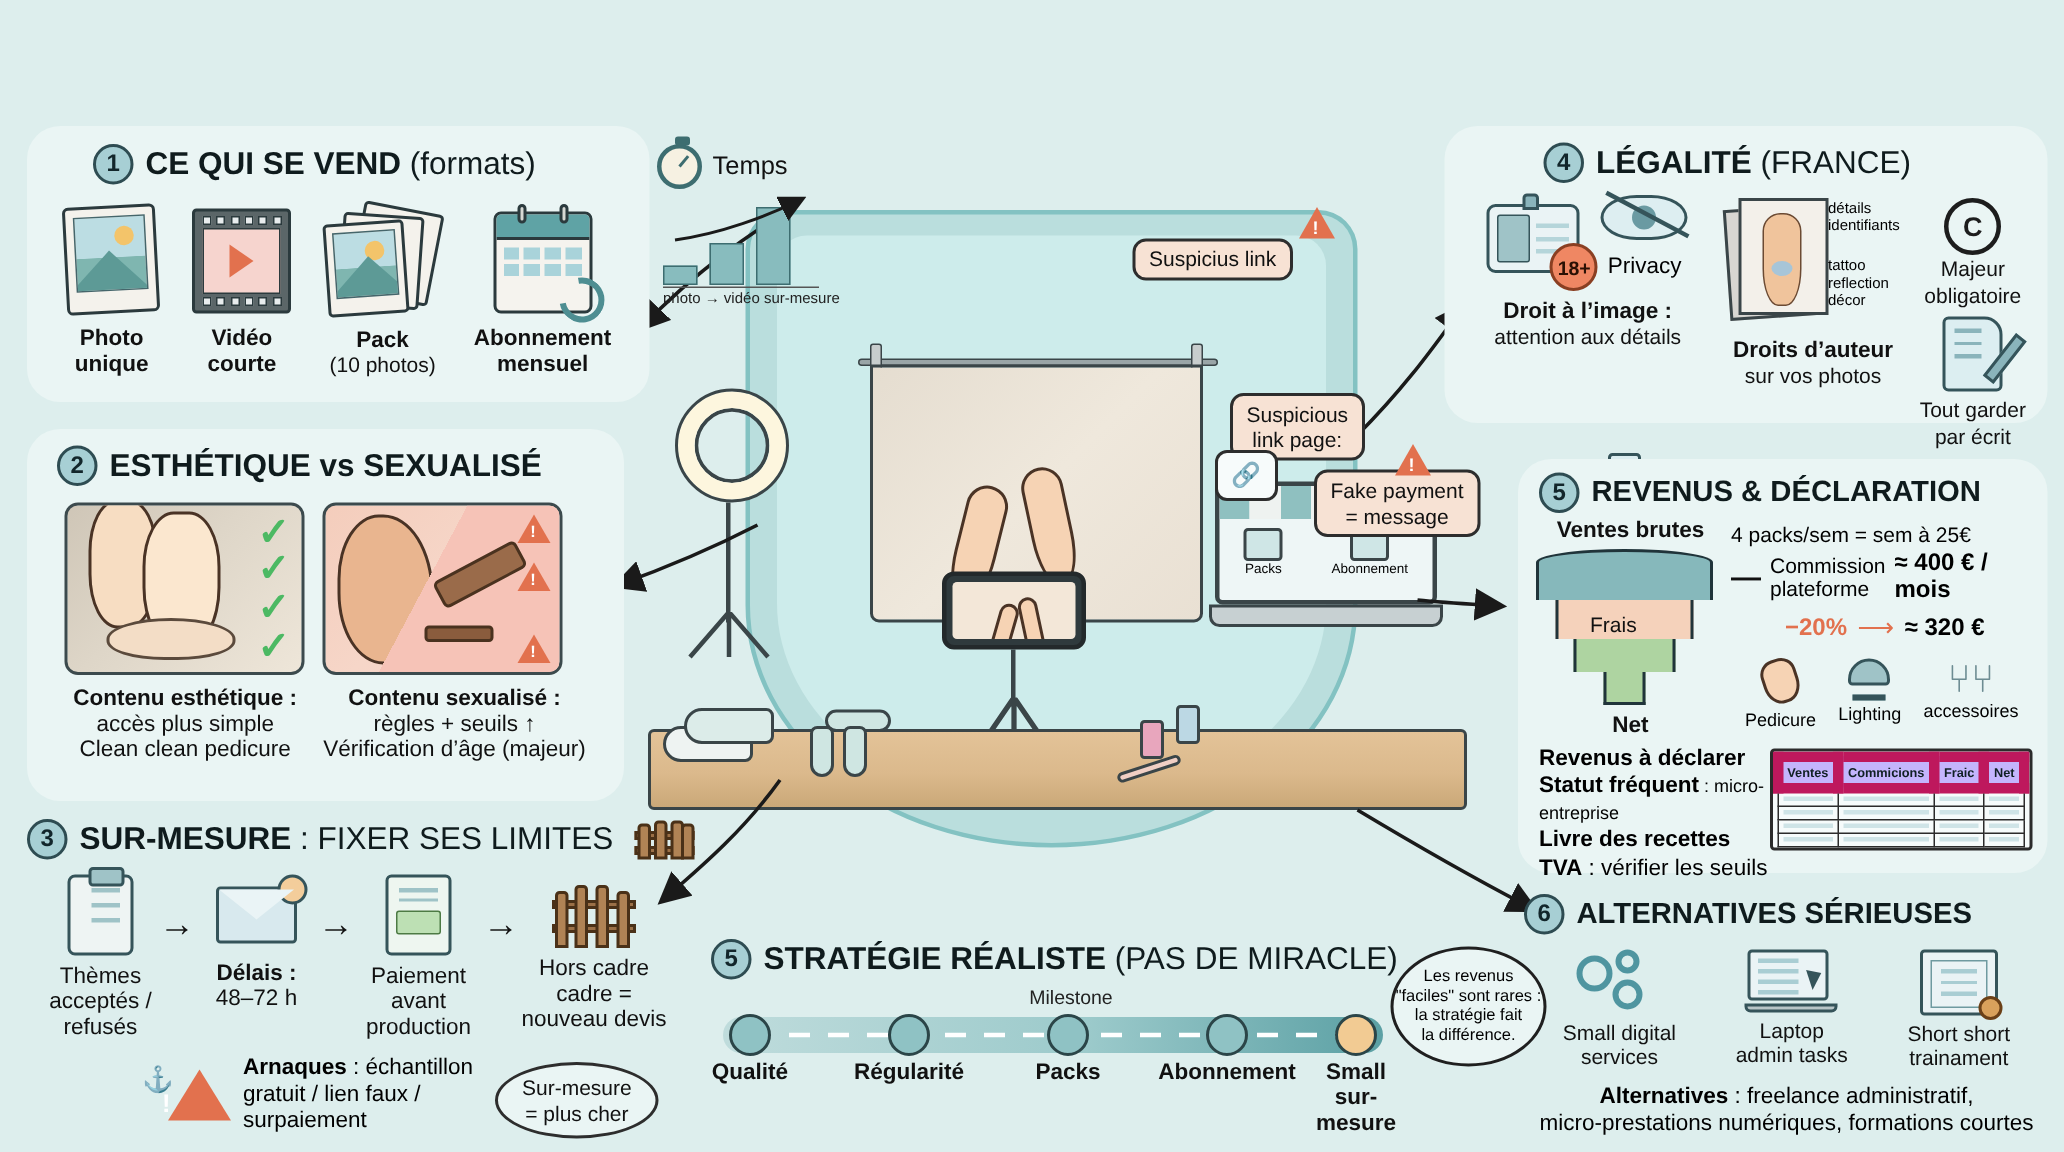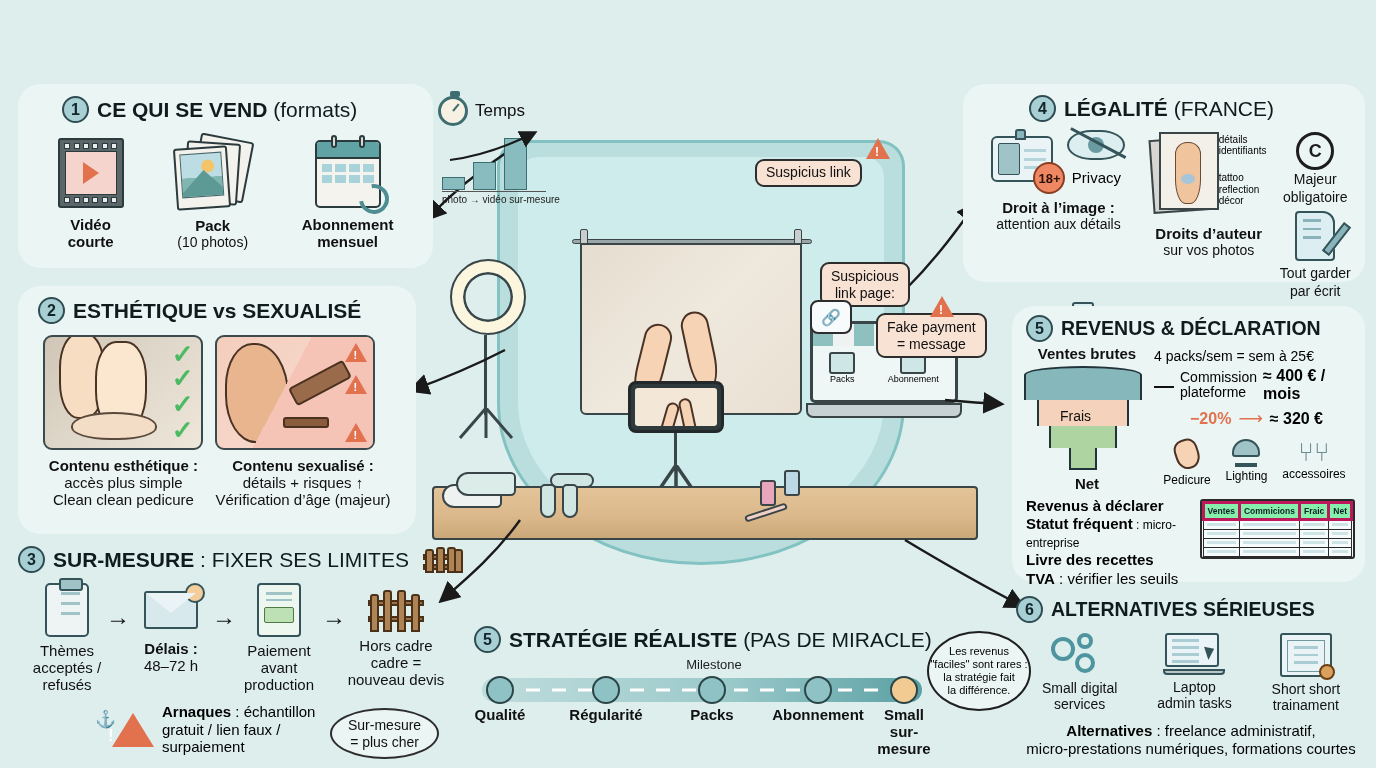--- a/index.html
+++ b/index.html
@@ -168,21 +168,21 @@
   .fn { position:absolute; left:0; border-left:2.5px solid #20343a; border-right:2.5px solid #20343a; }
   .funnel .f1 { top:0; width:118px; height:34px; background:#86b8bb; border-top:2.5px solid #20343a;
       border-radius:50%/26% 26% 0 0; }
   .funnel .f2 { top:34px; width:92px; left:13px; height:26px; background:#f5d2bb; }
   .funnel .f3 { top:60px; width:68px; left:25px; height:22px; background:#aed4a1; }
   .funnel .f4 { top:82px; width:28px; left:45px; height:22px; background:#aed4a1; border-bottom:2.5px solid #20343a; }
   .minus { font-weight:bold; font-size:20px; color:#111; }
 
   .rtable { border:2px solid #2b2b2b; border-radius:3px; background:#f6fbfb; overflow:hidden; }
   .rtable table { border-collapse:collapse; }
-  .rtable th { background:#86efac; border:3px solid #be185d; font-size:8.5px; font-weight:bold; padding:2px 3px; color:#102024; }
+  .rtable th { background:#c4b5fd; border:7px solid #be185d; font-size:8.5px; font-weight:bold; padding:2px 3px; color:#102024; }
   .rtable td { border:1px solid #2b2b2b; padding:0; height:9px; }
   .rtable td i { display:block; height:3px; margin:2.5px 3px; background:#cfe4e7; }
 
   
   .laptop{width:58px;height:42px;position:relative;}
   .laptop .scr{width:54px;height:34px;background:#eaf3f5;border:2.5px solid #35545a;border-radius:3px;}
   .laptop .scr i{display:block;height:3px;margin:4px 18px 0 5px;background:#a9cdd3;}
   .laptop .base{position:absolute;bottom:0;left:-2px;width:62px;height:6px;background:#b8c5c7;border:2px solid #35545a;border-radius:0 0 4px 4px;}
   .laptop .cur{position:absolute;right:8px;top:12px;width:0;height:0;border-left:9px solid #35545a;border-top:5px solid transparent;border-bottom:9px solid transparent;transform:rotate(-18deg);}
   .gears{position:relative;width:58px;height:46px;}
@@ -354,20 +354,30 @@
 
   <div class="panel" style="left:18px;top:84px;width:415px;height:184px">
     <div class="sec-head" style="margin:12px 0 0 44px">
       <div class="badge">1</div>
       <div class="sec-title">
         <span>CE QUI SE VEND</span><span class="thin"> (formats)</span>
       </div>
     </div>
     <div style="display:flex;justify-content:space-around;align-items:flex-end;margin-top:14px;padding:0 14px">
 
+      <div class="cell">
+        <div class="ph-frame">
+          <div class="ph-img">
+              <div class="ph-sun"></div>
+              <div class="ph-mtn"></div>
+            </div>
+        </div>
+        <div class="cap b t15" style="margin-top:9px">Photo</div>
+        <div class="cap b t15">unique</div>
+      </div>
 
       <div class="cell">
         <div class="film">
           <div class="perf">
               <i></i>
               <i></i>
               <i></i>
               <i></i>
               <i></i>
               <i></i>
@@ -474,21 +484,21 @@
           <div class="leg"></div>
           <div style="position:absolute;left:0;top:0;width:100%;height:100%;
                background:linear-gradient(118deg,transparent 0 44%,#f6c3b7 44% 100%)"></div>
           <div class="gavel"></div>
           <div class="gavel-base"></div>
           <div class="warn-tri" style="top:6px"></div>
           <div class="warn-tri" style="top:38px"></div>
           <div class="warn-tri" style="top:86px"></div>
         </div>
         <div class="cap b t15" style="margin-top:8px">Contenu sexualisé :</div>
-        <div class="cap t15">détails + risques ↑</div>
+        <div class="cap t15">règles + seuils ↑</div>
         <div class="cap t15">Vérification d’âge (majeur)</div>
       </div>
     </div>
   </div>
 
   <div style="position:absolute;left:18px;top:546px;width:440px;height:216px">
     <div class="sec-head">
       <div class="badge">3</div>
       <div class="sec-title">
         <span>SUR-MESURE</span><span class="thin"> : FIXER SES LIMITES</span>

